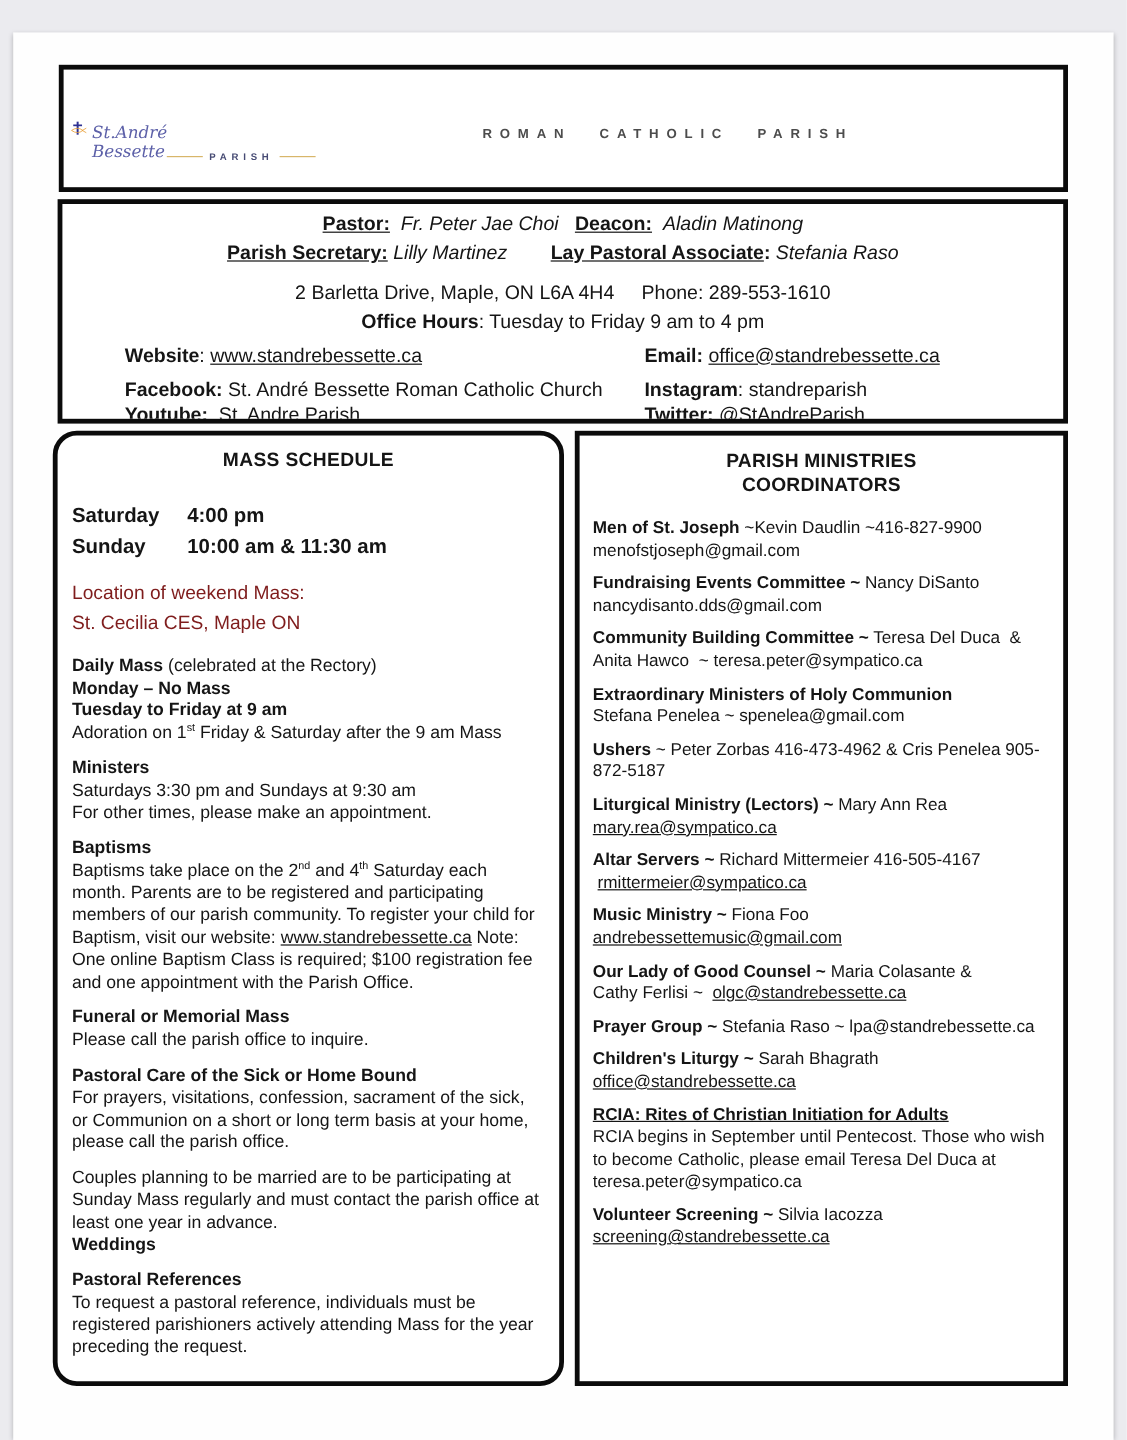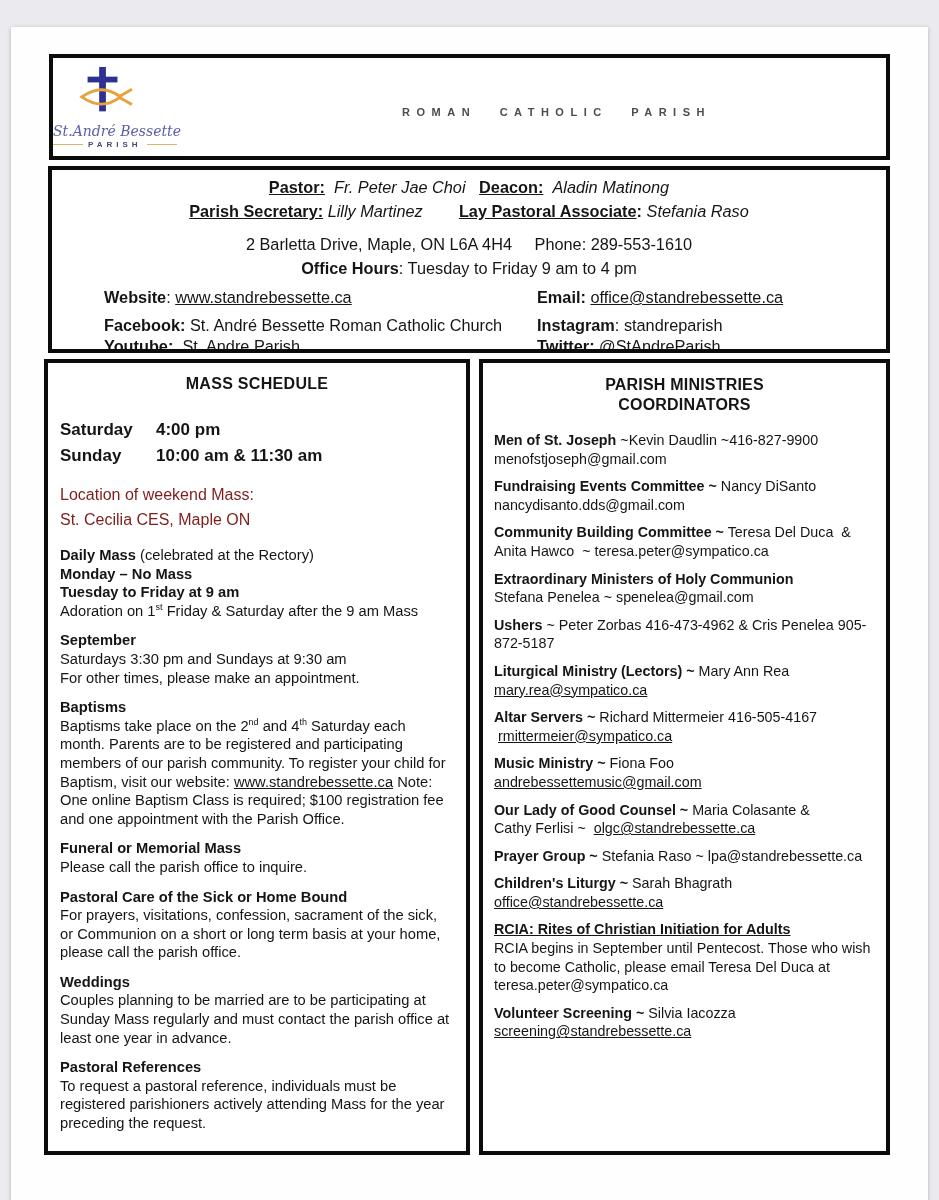--- a/index.html
+++ b/index.html
@@ -9,39 +9,39 @@
     font-family:"Liberation Sans",sans-serif;color:#151515;
     -webkit-font-smoothing:antialiased;
   }
   .sheet{
     position:absolute;left:11px;top:27px;width:917px;height:1173px;
     background:#fefefe;box-shadow:0 1px 4px rgba(0,0,0,0.25);
   }
   .box{position:absolute;border:4px solid #0b0b0b;background:#fff;box-sizing:border-box;}
   
   #header-box{left:38px;top:27px;width:841px;height:106px;display:flex;align-items:center;}
-  .logo-wrap{width:210px;display:flex;flex-direction:column;align-items:flex-start;justify-content:center;padding-top:2px;}
+  .logo-wrap{width:210px;display:flex;align-items:flex-end;justify-content:center;padding-top:2px;}
   .logo-script{font-family:"DejaVu Serif",serif;font-style:italic;font-size:14px;color:#5c60a8;margin-top:2px;}
   .logo-caps{display:flex;align-items:center;gap:5px;margin-top:1px;}
   .logo-caps .rule{width:30px;height:1px;background:#d8b66a;}
   .logo-caps .caps{font-size:8px;letter-spacing:4px;color:#474b74;font-weight:700;}
   .title-wrap{flex:1;text-align:center;padding-right:36px;}
   .main-title{font-family:"DejaVu Serif",serif;font-style:italic;font-size:44px;color:#161616;line-height:1.05;}
   .subtitle{margin-top:9px;font-size:11px;font-weight:700;letter-spacing:6.5px;word-spacing:14px;color:#4c4c4c;}
   
   #contact-box{left:37px;top:139px;width:842px;height:187px;text-align:center;font-size:16.3px;padding-top:5px;overflow:hidden;}
   #contact-center .line{line-height:24px;}
   #contact-center .line:nth-child(2){margin-bottom:9px;}
   .contact-grid{display:flex;text-align:left;margin-top:7px;padding-left:52px;}
   .cg-left{width:433px;}
   .cg-right{flex:1;}
   .contact-grid .line{line-height:21px;}
   .contact-grid .line:first-child{margin-bottom:7px;}
   
-  #left-box{left:33px;top:332px;width:426px;height:796px;padding:10px 12px;}
+  #left-box{left:33px;top:332px;width:426px;height:796px;padding:10px 12px;border-radius:20px;}
   #right-box{left:468px;top:332px;width:411px;height:796px;padding:10px 11px;}
   .col-title{text-align:center;font-size:16px;font-weight:700;margin:2px 0 24px;letter-spacing:0.3px;}
   .col-title2{text-align:center;font-size:16px;font-weight:700;line-height:20px;margin:2px 0 16px;letter-spacing:0.2px;}
   #mass-times{font-size:17px;font-weight:700;line-height:26px;}
   .mass-row .day{display:inline-block;width:96px;}
   #location{margin-top:13px;font-size:16px;line-height:25px;color:#7f1d1d;}
   #left-sections{margin-top:14px;font-size:14.7px;line-height:18.6px;}
   .section{margin-bottom:11px;}
   #ministry-entries{font-size:14.3px;line-height:18.6px;}
   .entry{margin-bottom:9px;}
@@ -110,39 +110,39 @@
         <div class="line"><span>St. Cecilia CES, Maple ON</span></div>
       </div>
     <div id="left-sections">
         <div class="section">
           <div class="line"><span class="b">Daily Mass</span><span> (celebrated at the Rectory)</span></div>
           <div class="line"><span class="b">Monday – No Mass</span></div>
           <div class="line"><span class="b">Tuesday to Friday at 9 am</span></div>
           <div class="line"><span>Adoration on 1</span><sup>st</sup><span> Friday &amp; Saturday after the 9 am Mass</span></div>
         </div>
         <div class="section">
-          <div class="line"><span class="b">September</span></div>
+          <div class="line"><span class="b">Ministers</span></div>
           <div class="line"><span>Saturdays 3:30 pm and Sundays at 9:30 am</span></div>
           <div class="line"><span>For other times, please make an appointment.</span></div>
         </div>
         <div class="section">
           <div class="line"><span class="b">Baptisms</span></div>
           <div class="line"><span>Baptisms take place on the 2</span><sup>nd</sup><span> and 4</span><sup>th</sup><span> Saturday each month. Parents are to be registered and participating members of our parish community. To register your child for Baptism, visit our website: </span><span class="u">www.standrebessette.ca</span><span> Note: One online Baptism Class is required; $100 registration fee and one appointment with the Parish Office.</span></div>
         </div>
         <div class="section">
           <div class="line"><span class="b">Funeral or Memorial Mass</span></div>
           <div class="line"><span>Please call the parish office to inquire.</span></div>
         </div>
         <div class="section">
           <div class="line"><span class="b">Pastoral Care of the Sick or Home Bound</span></div>
           <div class="line"><span>For prayers, visitations, confession, sacrament of the sick, or Communion on a short or long term basis at your home, please call the parish office.</span></div>
         </div>
         <div class="section">
+          <div class="line"><span>Couples planning to be married are to be participating at Sunday Mass regularly and must contact the parish office at least one year in advance.</span></div>
           <div class="line"><span class="b">Weddings</span></div>
-          <div class="line"><span>Couples planning to be married are to be participating at Sunday Mass regularly and must contact the parish office at least one year in advance.</span></div>
         </div>
         <div class="section">
           <div class="line"><span class="b">Pastoral References</span></div>
           <div class="line"><span>To request a pastoral reference, individuals must be registered parishioners actively attending Mass for the year preceding the request.</span></div>
         </div>
       </div>
   </div>
 
   <div class="box" id="right-box">
     <div class="col-title2">

